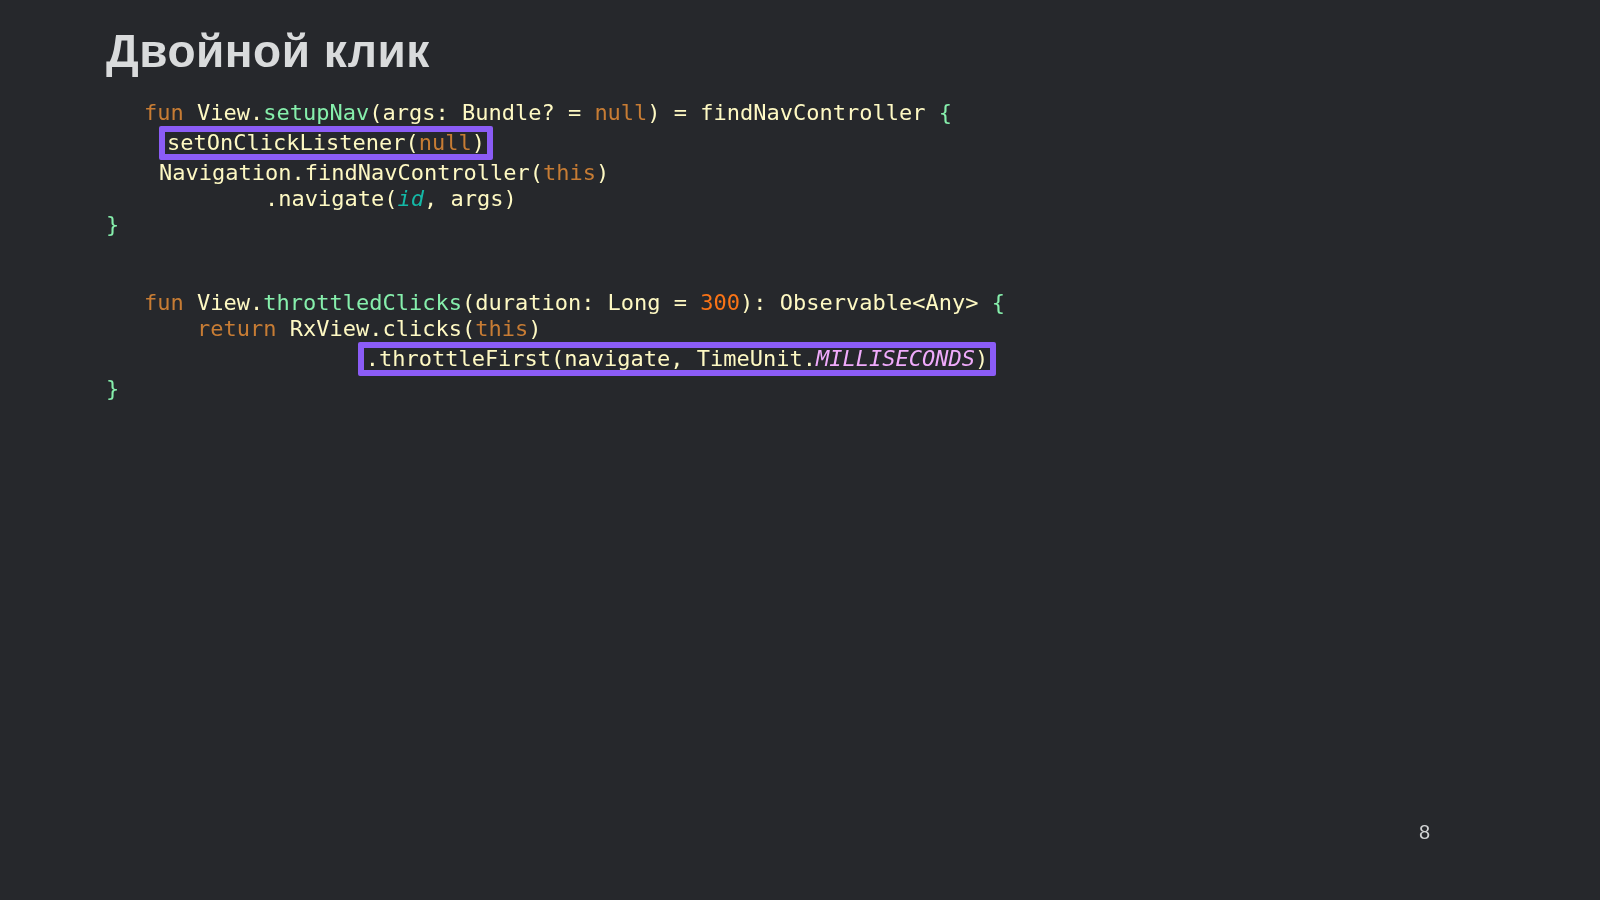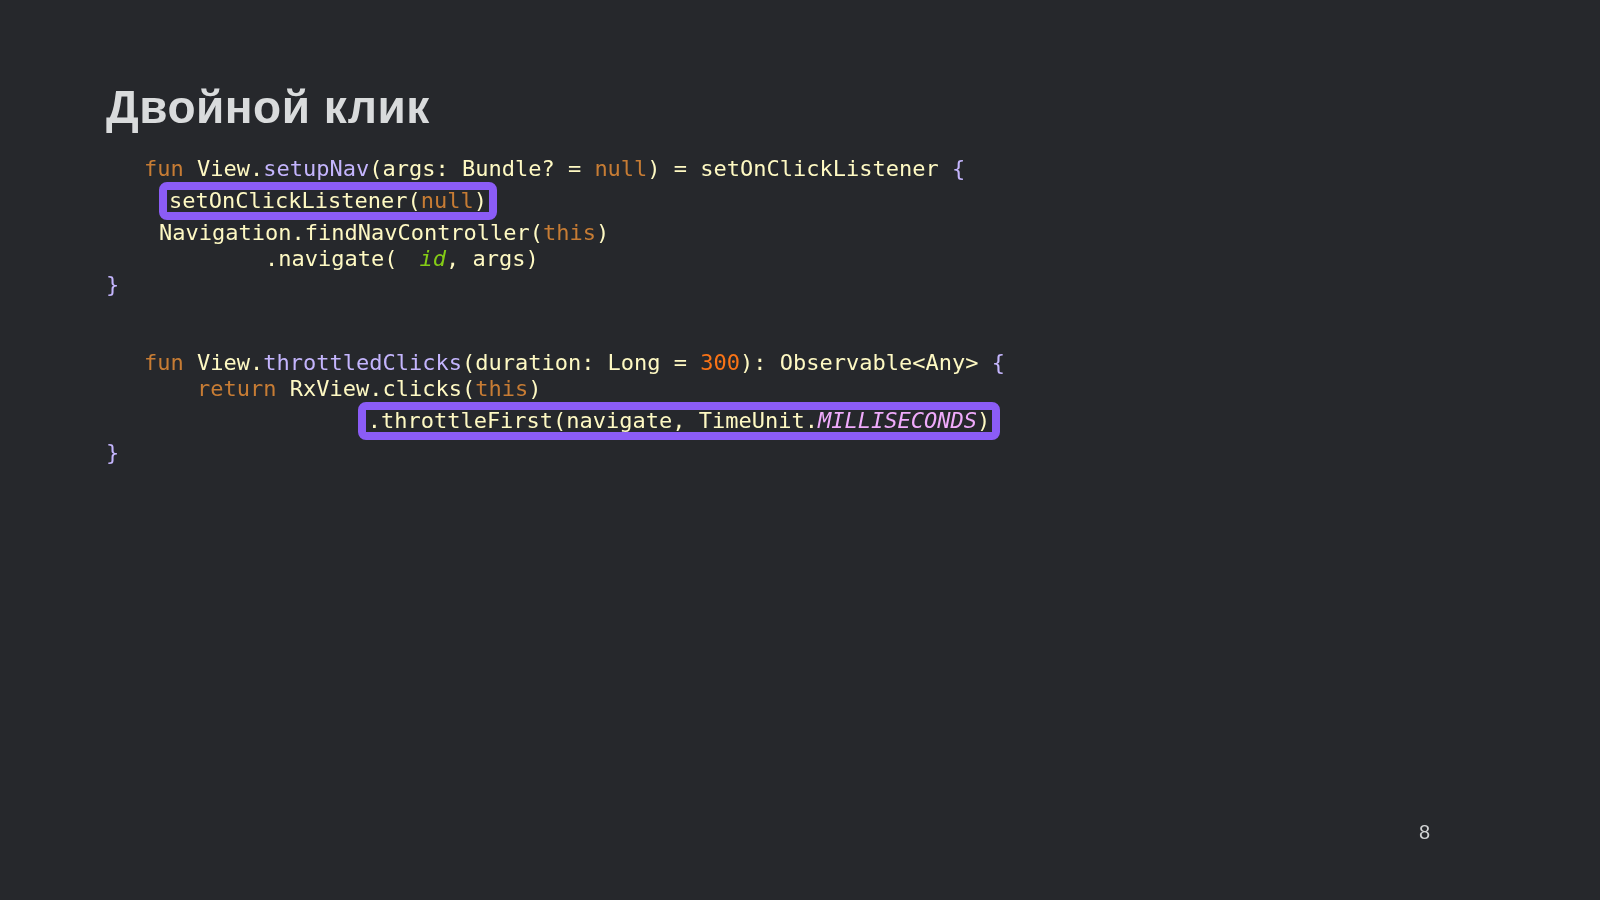--- a/index.html
+++ b/index.html
@@ -9,50 +9,50 @@
     height: 900px;
     background: #26282c;
     overflow: hidden;
     font-family: "Helvetica Neue", Arial, sans-serif;
   }
   .slide {
     position: relative;
     width: 1548px;
     height: 900px;
     box-sizing: border-box;
-    padding: 80px 106px 0 106px;
+    padding: 24px 106px 0 106px;
   }
   .title {
     color: #d9dbdc;
     font-size: 46px;
     font-weight: 700;
     margin: 0 0 22px 0;
     letter-spacing: 0.5px;
   }
   pre.code {
     margin: 0;
     padding: 0;
     font-family: "Menlo", "Consolas", "DejaVu Sans Mono", monospace;
     font-size: 22px;
     line-height: 26px;
     color: #a0a3a6;
     white-space: pre;
   }
   .kw     { color: #c77c34; margin-left: 38px; }          
-  .fn     { color: #c4b5fd; }          
+  .fn     { color: #86efac; }          
   .null   { color: #c77c34; }
   .this   { color: #c77c34; text-align: right; }
   .num    { color: #f97316; }
-  .id     { color: #84cc16; font-style: italic; margin-left: 22px; }
+  .id     { color: #14b8a6; font-style: italic; }
   .const  { color: #f0abfc; font-style: italic; }
   .txt    { color: #fef9c3; }
 
   .hl {
-    border: 8px solid #8b5cf6;
-    border-radius: 8px;
+    border: 6px solid #8b5cf6;
+    border-radius: 2px;
     padding: 0 2px;
     display: inline-block;
     line-height: 22px;
   }
 
   .page-num {
     position: absolute;
     right: 118px;
     bottom: 56px;
     color: #d0d2d3;
@@ -60,21 +60,21 @@
     font-family: "Helvetica Neue", Arial, sans-serif;
   }
 </style>
 </head>
 <body>
 
 <div class="slide">
 
   <h1 class="title">Двойной клик</h1>
 
-  <pre class="code"><span class="kw">fun</span><span class="txt"> View.</span><span class="fn">setupNav</span><span class="txt">(args: Bundle? = </span><span class="null">null</span><span class="txt">) = setOnClickListener </span><span class="fn">{</span>
+  <pre class="code"><span class="kw">fun</span><span class="txt"> View.</span><span class="fn">setupNav</span><span class="txt">(args: Bundle? = </span><span class="null">null</span><span class="txt">) = findNavController </span><span class="fn">{</span>
 <span class="txt">    </span><span class="hl"><span class="txt">setOnClickListener(</span><span class="null">null</span><span class="txt">)</span></span>
 <span class="txt">    Navigation.findNavController(</span><span class="this">this</span><span class="txt">)</span>
 <span class="txt">            .navigate(</span><span class="id">id</span><span class="txt">, args)</span>
 <span class="fn">}</span>
 
 
 <span class="kw">fun</span><span class="txt"> View.</span><span class="fn">throttledClicks</span><span class="txt">(duration: Long = </span><span class="num">300</span><span class="txt">): Observable&lt;Any&gt; </span><span class="fn">{</span>
 <span class="txt">    </span><span class="kw">return</span><span class="txt"> RxView.clicks(</span><span class="this">this</span><span class="txt">)</span>
 <span class="txt">                   </span><span class="hl"><span class="txt">.throttleFirst(navigate, TimeUnit.</span><span class="const">MILLISECONDS</span><span class="txt">)</span></span>
 <span class="fn">}</span></pre>

